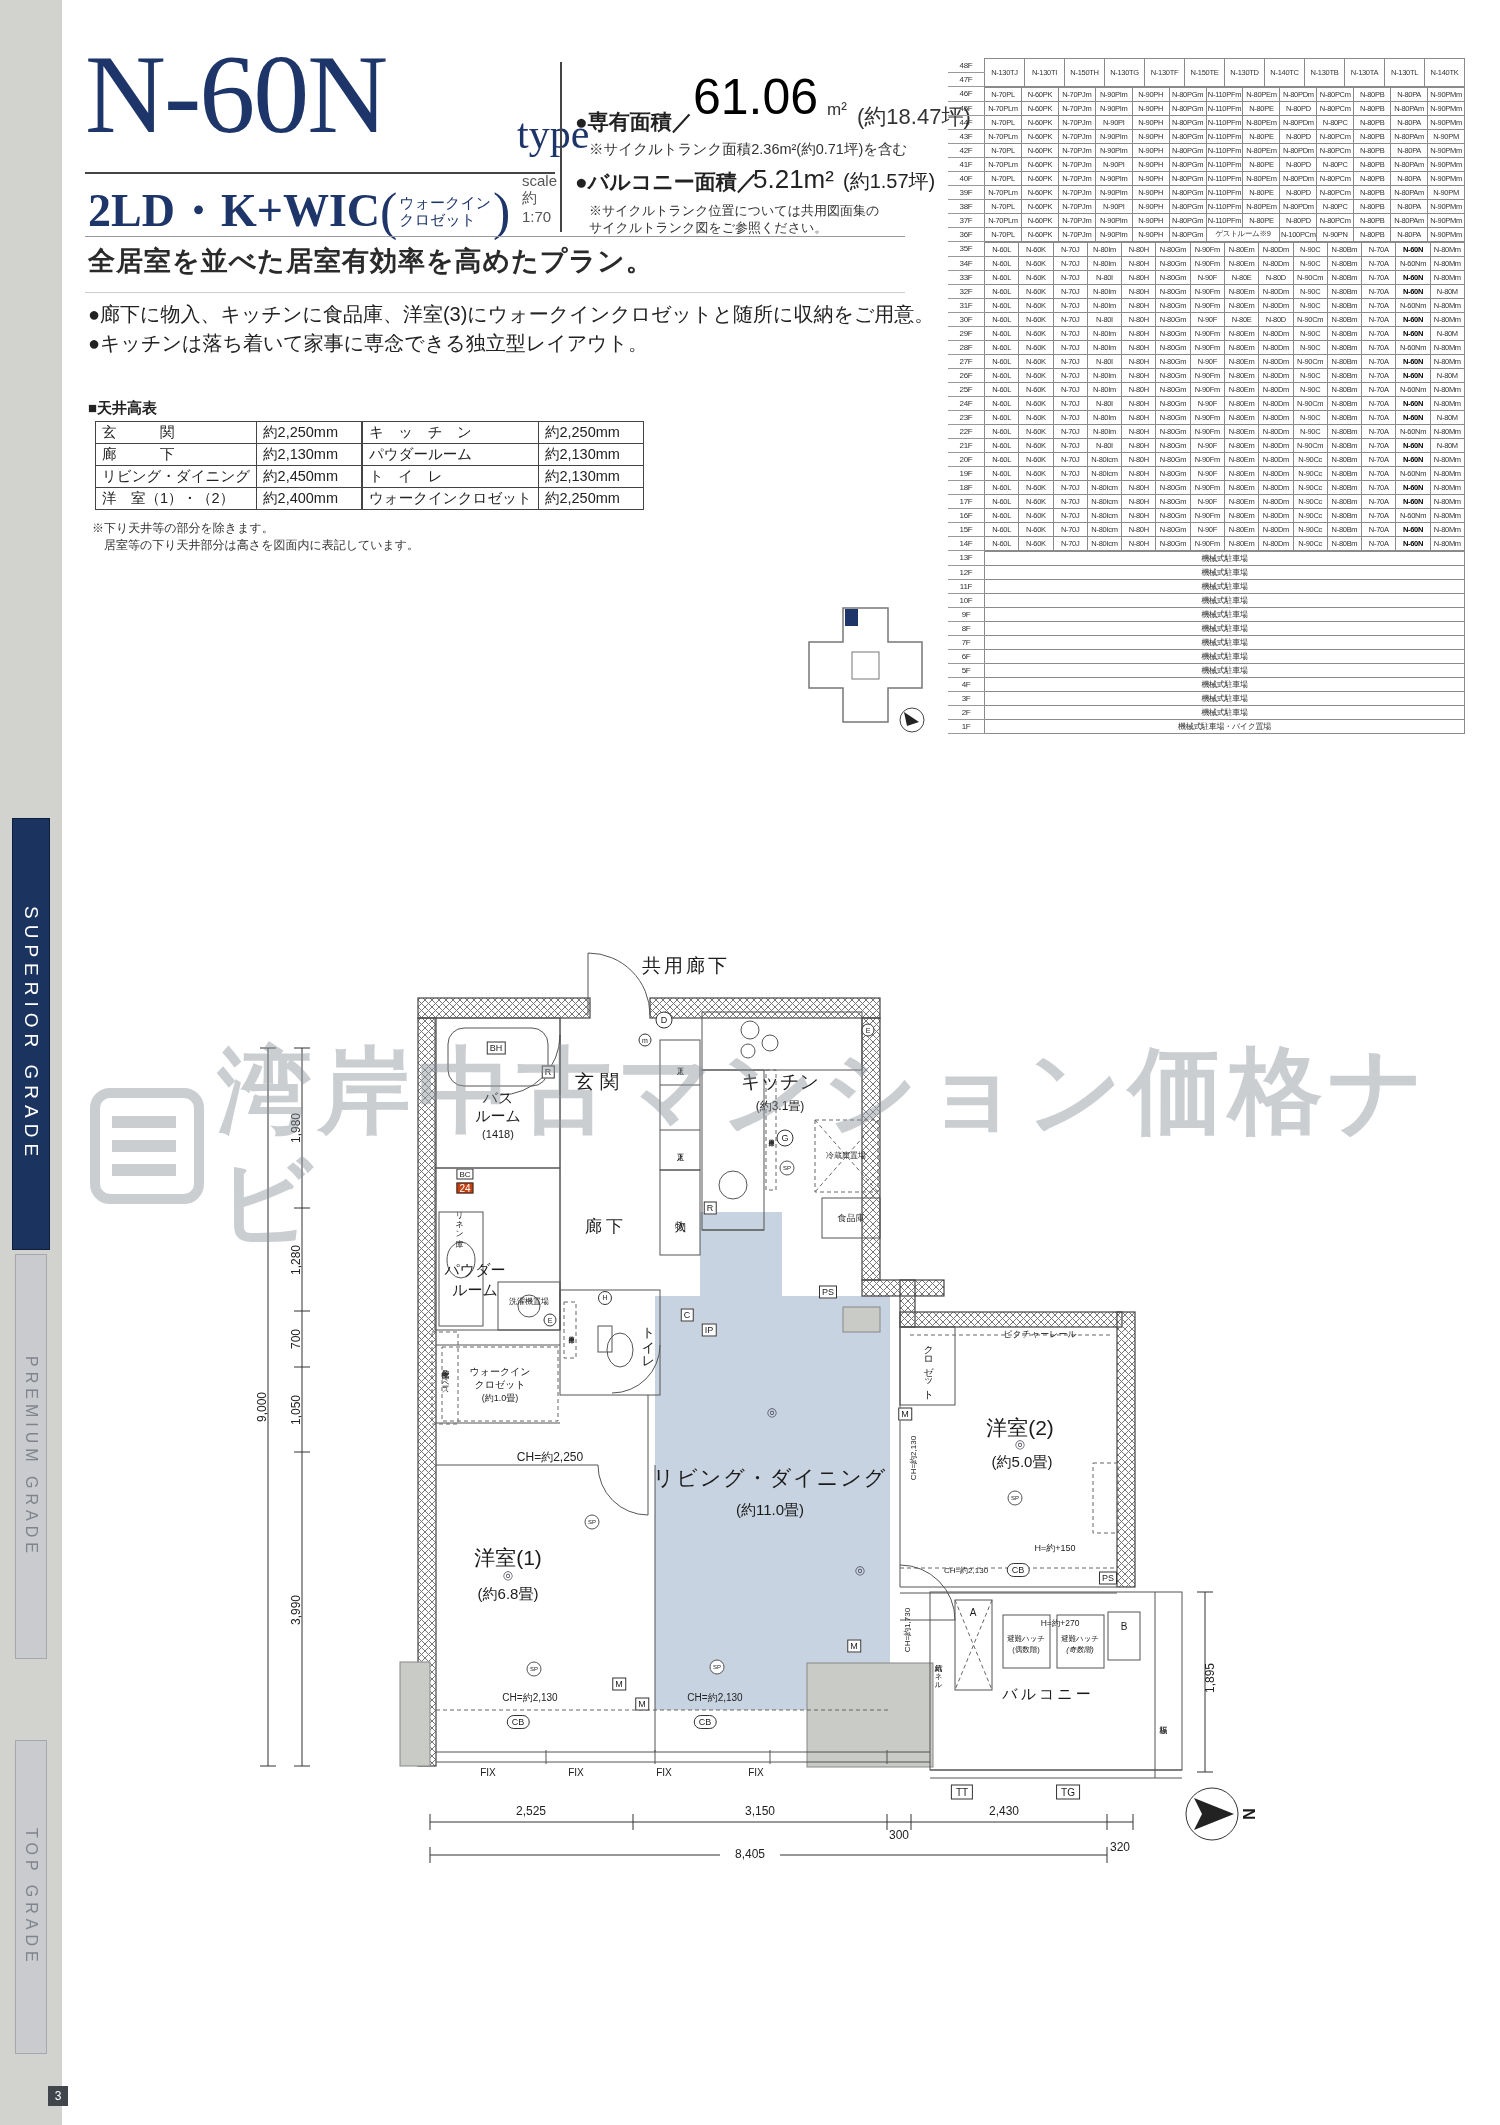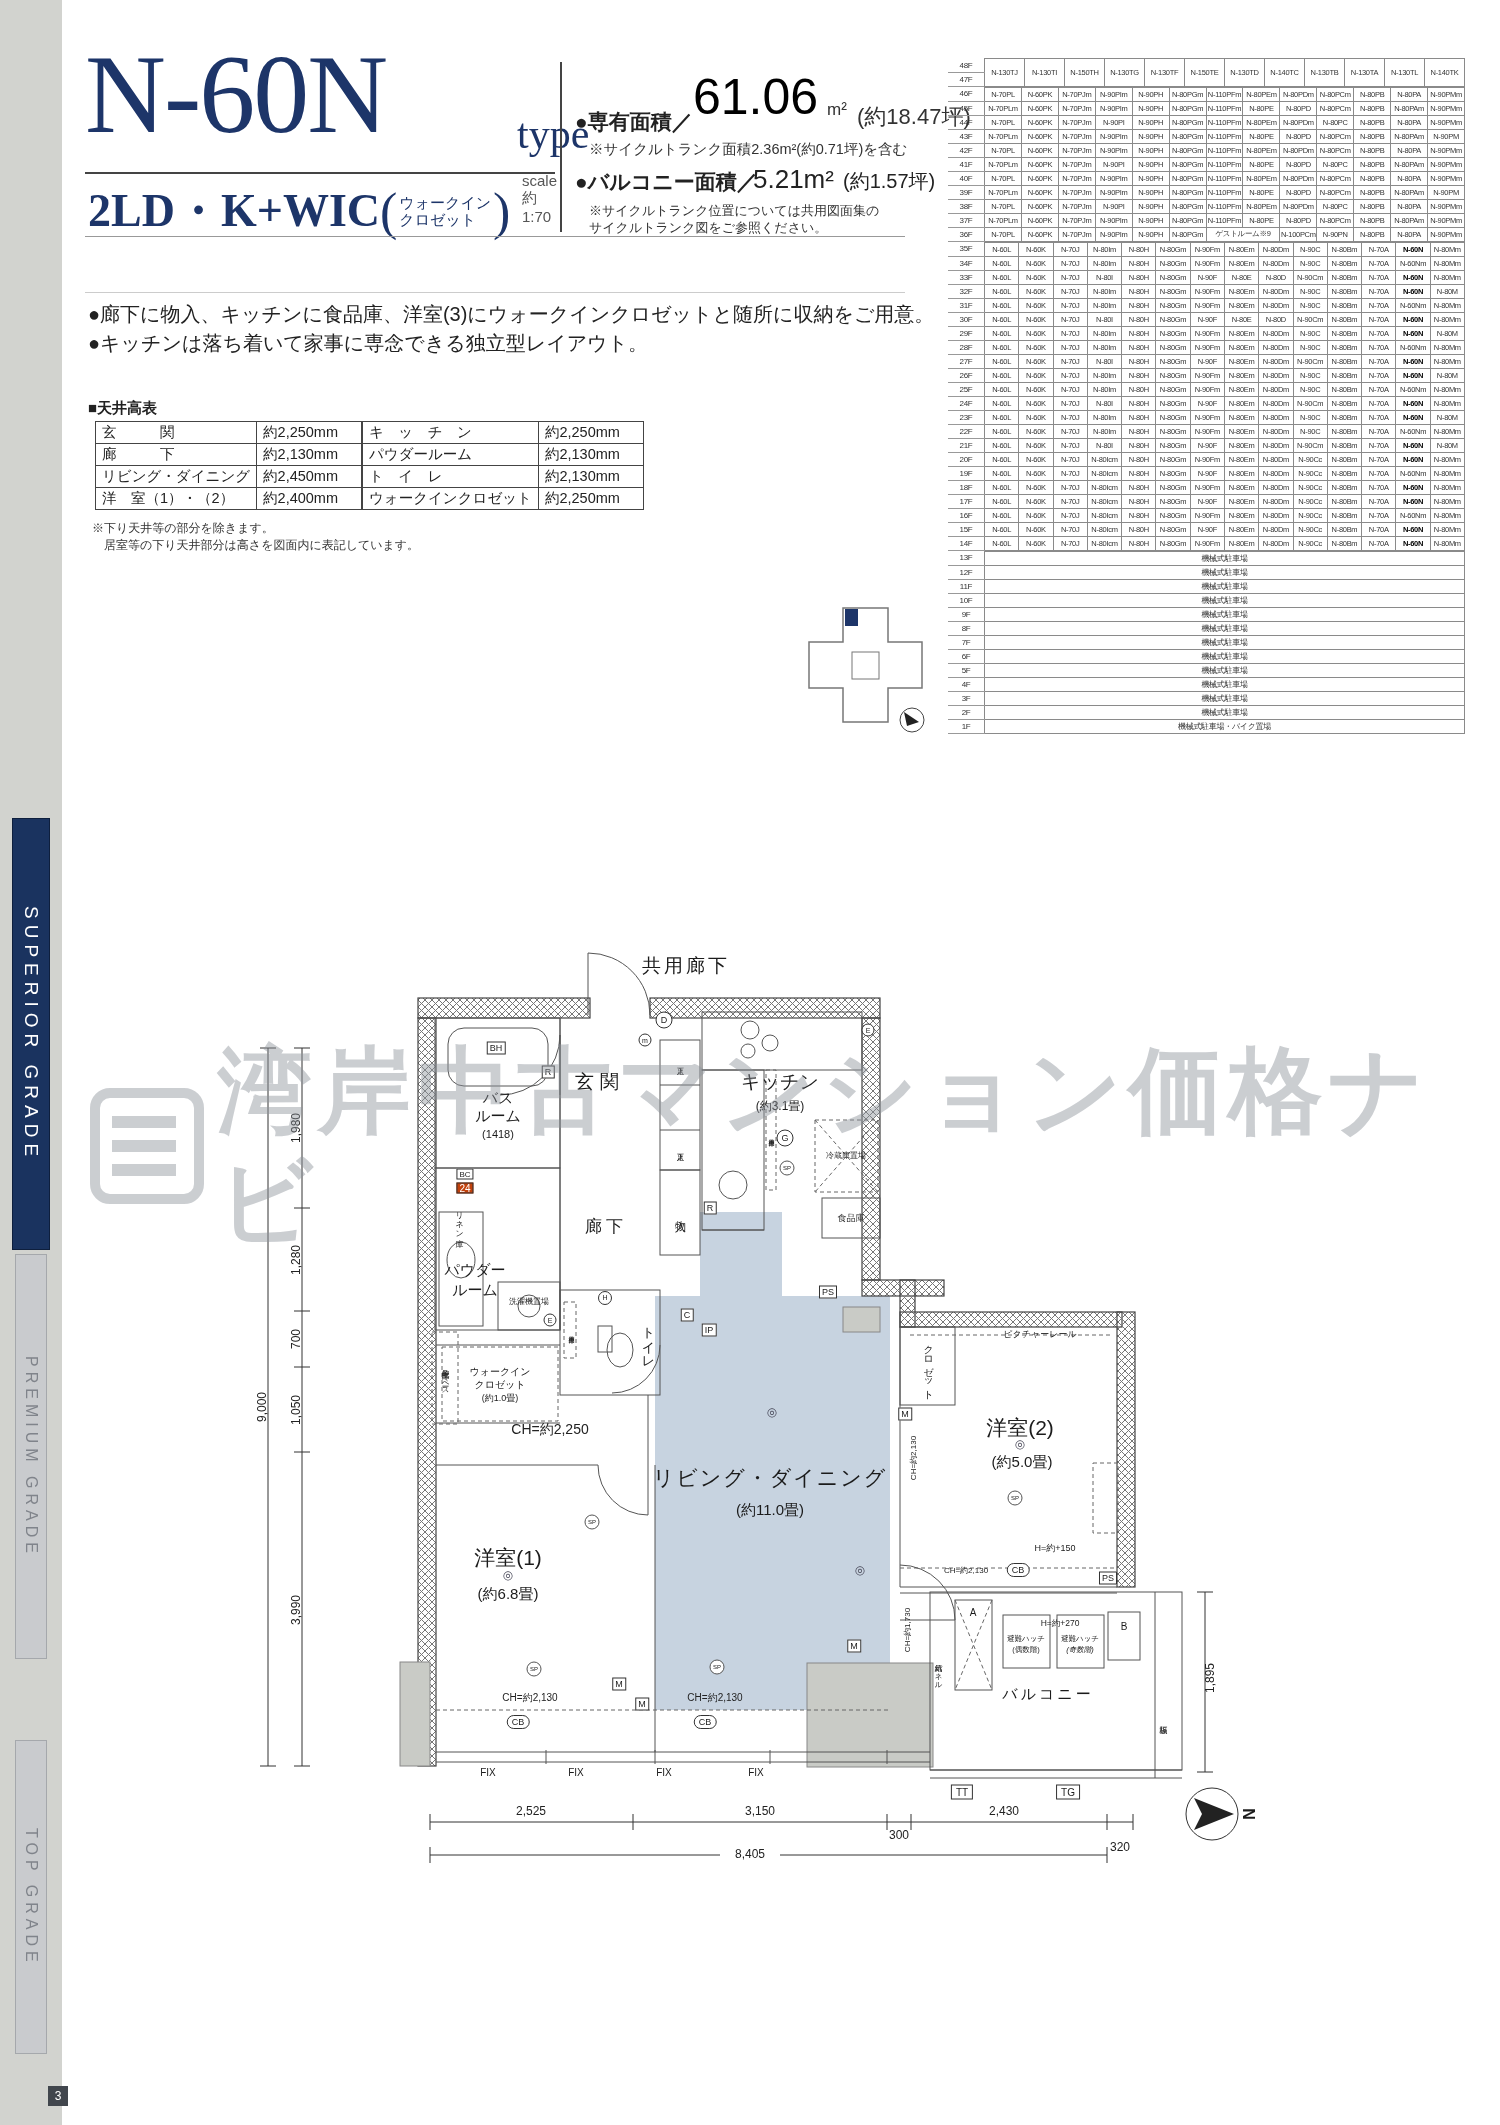--- a/index.html
+++ b/index.html
@@ -115,20 +115,21 @@
     <span class="a-note">※サイクルトランク面積2.36m²(約0.71坪)を含む</span>
     <span class="b-row">●バルコニー面積／</span>
     <span class="b-val">5.21m²</span>
     <span class="b-tsubo">(約1.57坪)</span>
     <span class="b-note">
       <span>※サイクルトランク位置については共用図面集の</span><br>
       <span>サイクルトランク図をご参照ください。</span>
     </span>
   </div>
 
+  <div class="headline">全居室を並べた居室有効率を高めたプラン。</div>
   <div class="hline3"></div>
   <div class="bullets">
     <div>●廊下に物入、キッチンに食品庫、洋室(3)にウォークインクロゼットと随所に収納をご用意。</div>
     <div>●キッチンは落ち着いて家事に専念できる独立型レイアウト。</div>
   </div>
 
   <div class="ct-title">■天井高表</div>
   <table class="ctab" style="left:95px;top:421px;">
     <tbody>
         <tr>
@@ -992,21 +993,21 @@
     <div class="pl ci" style="left:618px;top:100px;width:11px;height:11px;line-height:11px;font-size:7px;">E</div>
     <div class="pl ci" style="left:300px;top:390px;width:11px;height:11px;line-height:11px;font-size:7px;">E</div>
     <div class="pl bx" style="left:437px;top:385px;">C</div>
     <div class="pl bx" style="left:459px;top:400px;">IP</div>
     <div class="pl" style="left:250px;top:442px;font-size:10px;">ウォークイン</div>
     <div class="pl" style="left:250px;top:455px;font-size:10px;">クロゼット</div>
     <div class="pl" style="left:250px;top:468px;font-size:9px;">(約1.0畳)</div>
     <div class="pl vert" style="left:195px;top:448px;font-size:7.5px;">上部配管スペース</div>
     <div class="pl" style="left:520px;top:548px;font-size:21px;letter-spacing:2px;">リビング・ダイニング</div>
     <div class="pl" style="left:520px;top:580px;font-size:15px;">(約11.0畳)</div>
-    <div class="pl dim" style="left:300px;top:500px;font-size:14px;">CH=約2,250</div>
+    <div class="pl dim" style="left:300px;top:527px;font-size:12px;">CH=約2,250</div>
     <div class="pl" style="left:258px;top:628px;font-size:21px;">洋室(1)</div>
     <div class="pl" style="left:258px;top:664px;font-size:15px;">(約6.8畳)</div>
     <div class="pl sp" style="left:342px;top:592px;">SP</div>
     <div class="pl" style="left:258px;top:645px;font-size:12px;color:#445;">◎</div>
     <div class="pl" style="left:522px;top:482px;font-size:12px;color:#445;">◎</div>
     <div class="pl" style="left:610px;top:640px;font-size:12px;color:#445;">◎</div>
     <div class="pl sp" style="left:467px;top:737px;">SP</div>
     <div class="pl sp" style="left:284px;top:739px;">SP</div>
     <div class="pl" style="left:770px;top:498px;font-size:21px;">洋室(2)</div>
     <div class="pl" style="left:772px;top:532px;font-size:15px;">(約5.0畳)</div>

